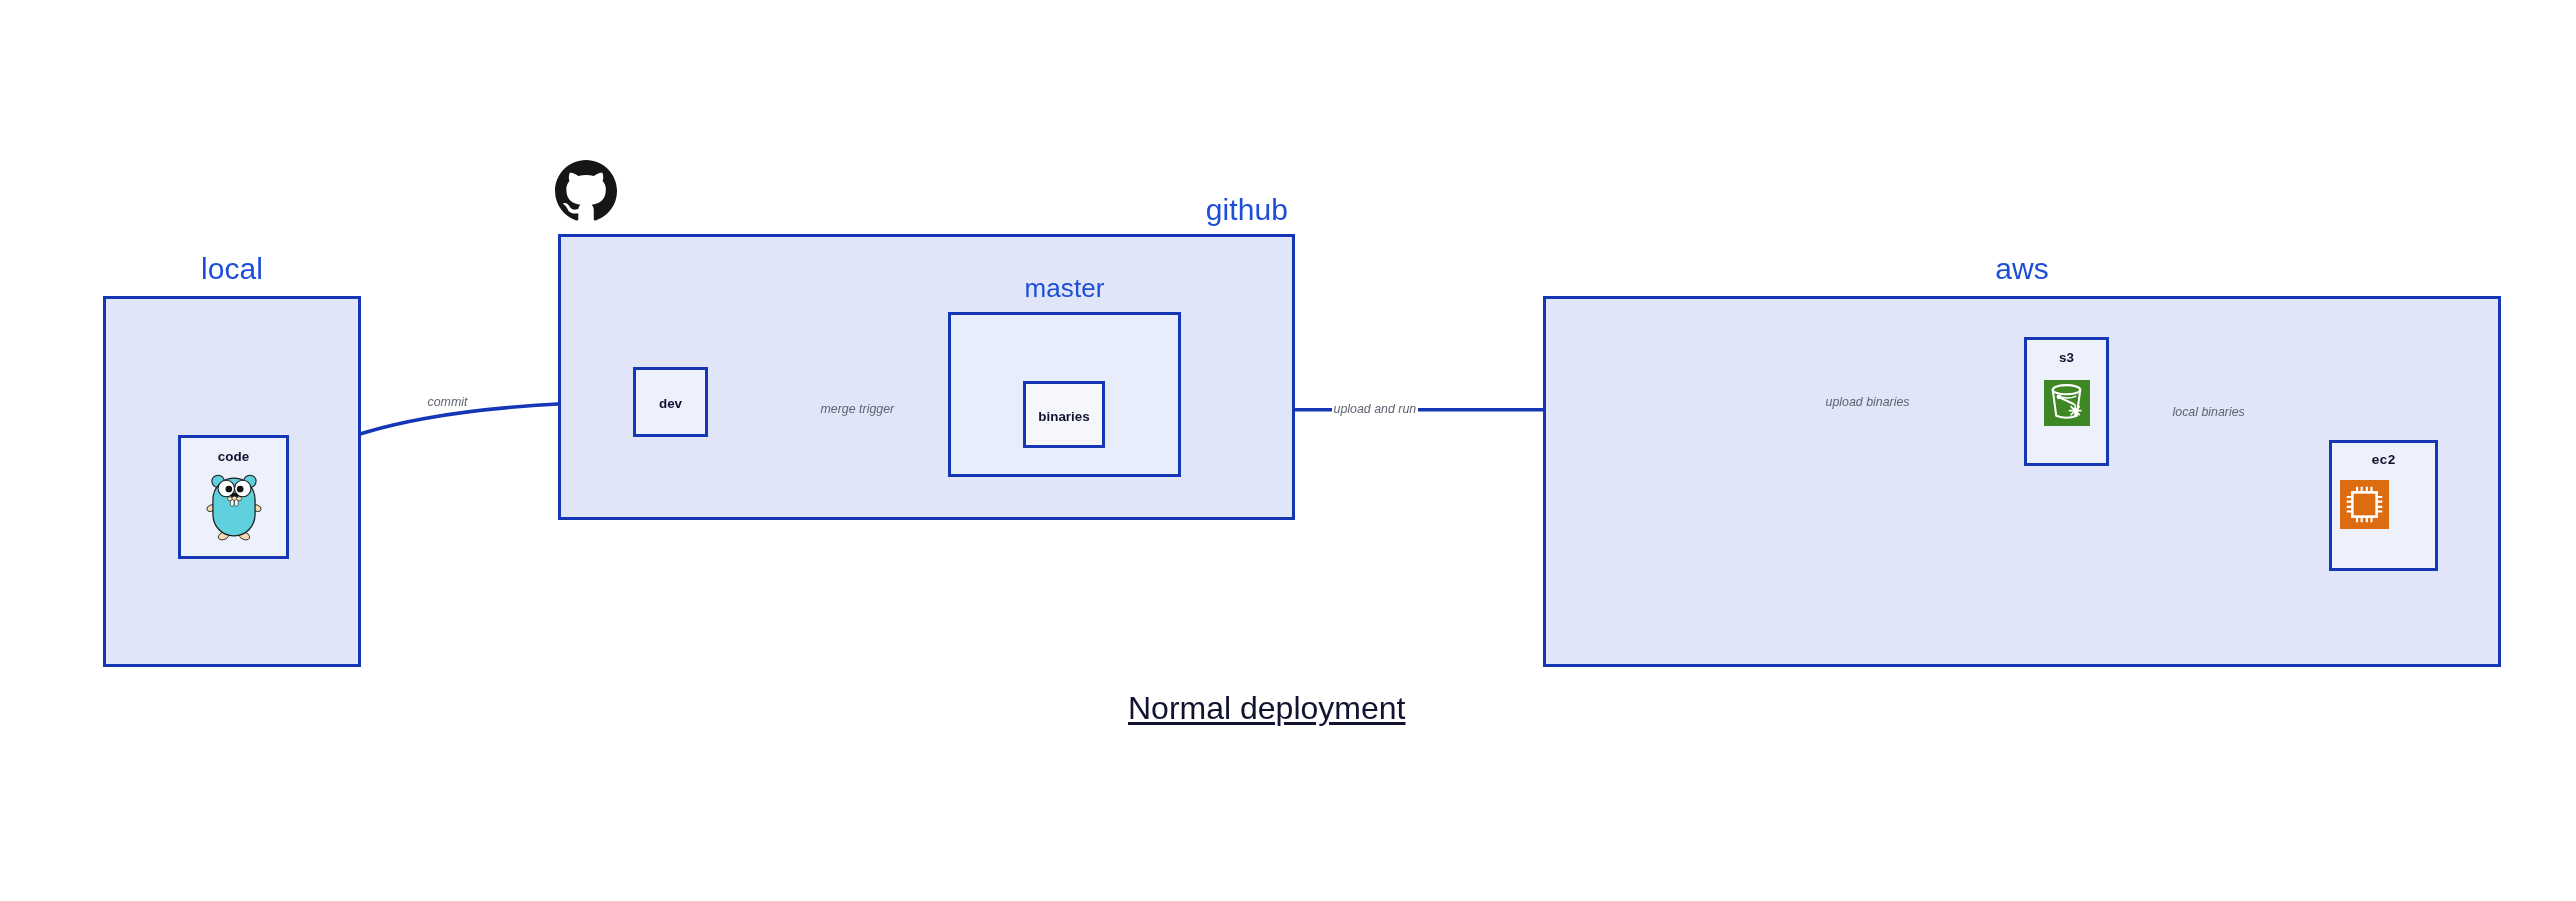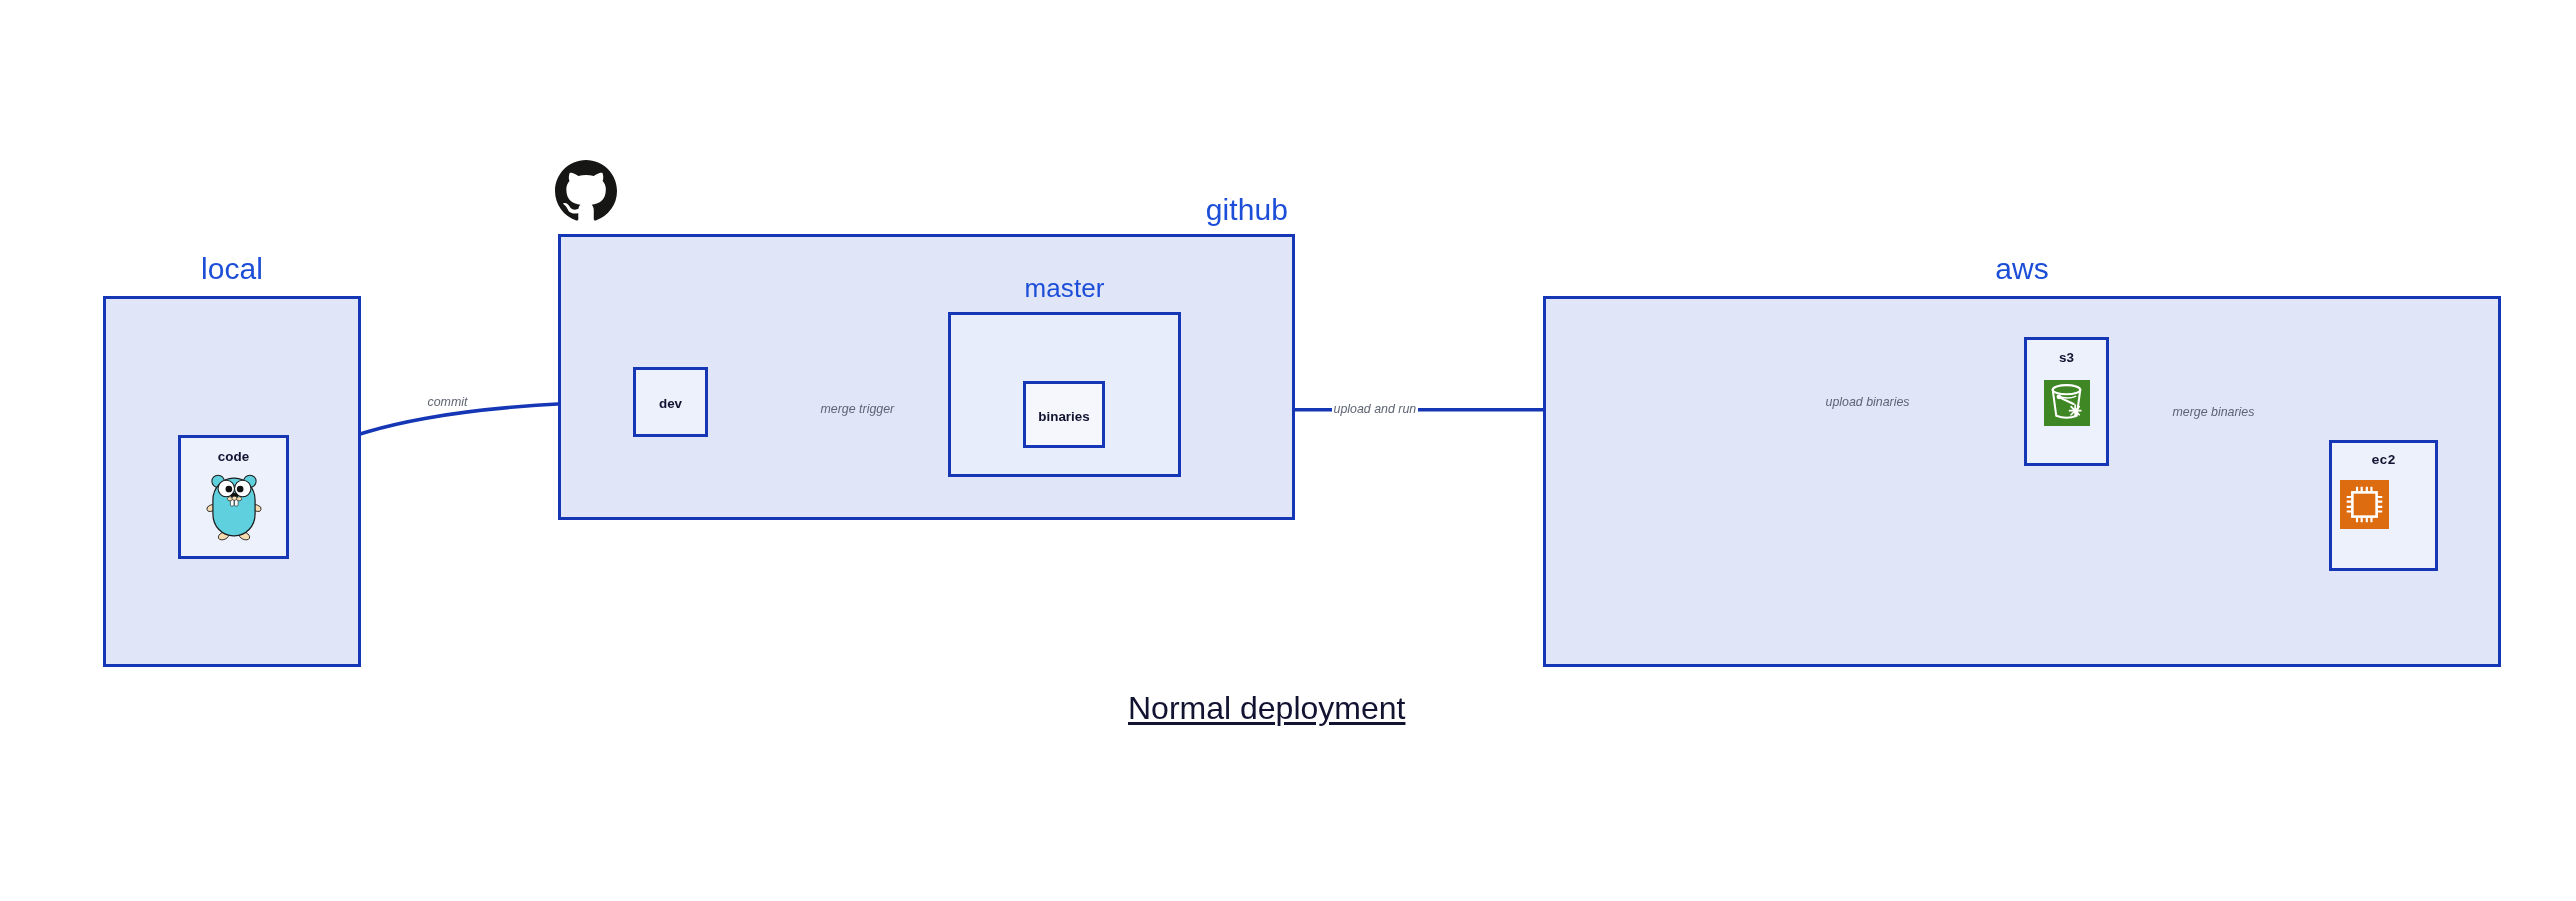--- a/index.html
+++ b/index.html
@@ -223,21 +223,21 @@
           <path d="M28 33 L58 47"></path>
           <circle cx="29" cy="33" r="2.5" fill="#ffffff"></circle>
         </g>
         <g stroke="#ffffff" stroke-width="3.4" stroke-linecap="round">
           <path d="M61 49 L61 71 M50 60 L72 60 M53 52 L69 68 M69 52 L53 68"></path>
         </g>
       </svg>
     </div>
   </div>
 
-  <div class="edge-label on-light" style="left:2171px; top:406px;">merge binaries</div>
+  <div class="edge-label on-light" style="left:2171px; top:406px;">local binaries</div>
 
   <div class="node-box" style="left:2329px; top:440px; width:109px; height:131px;font-family:Liberation Mono, monospace;">
     <div class="node-title" style="top:10.3px;">ec2</div>
     <div class="node-icon" style="top:37px; left:8.2px; transform:none; width:49px; height:49px;">
       <svg viewBox="0 0 95 95" width="49" height="49">
         <rect x="0" y="0" width="95" height="95" fill="#dd6b10"></rect>
         <rect x="24" y="24" width="47" height="47" fill="none" stroke="#ffffff" stroke-width="5"></rect>
         <g stroke="#ffffff" stroke-width="4.2" stroke-linecap="butt">
           <path d="M33 24 L33 13 M42 24 L42 13 M52 24 L52 13 M61 24 L61 13"></path>
           <path d="M33 71 L33 82 M42 71 L42 82 M52 71 L52 82 M61 71 L61 82"></path>

